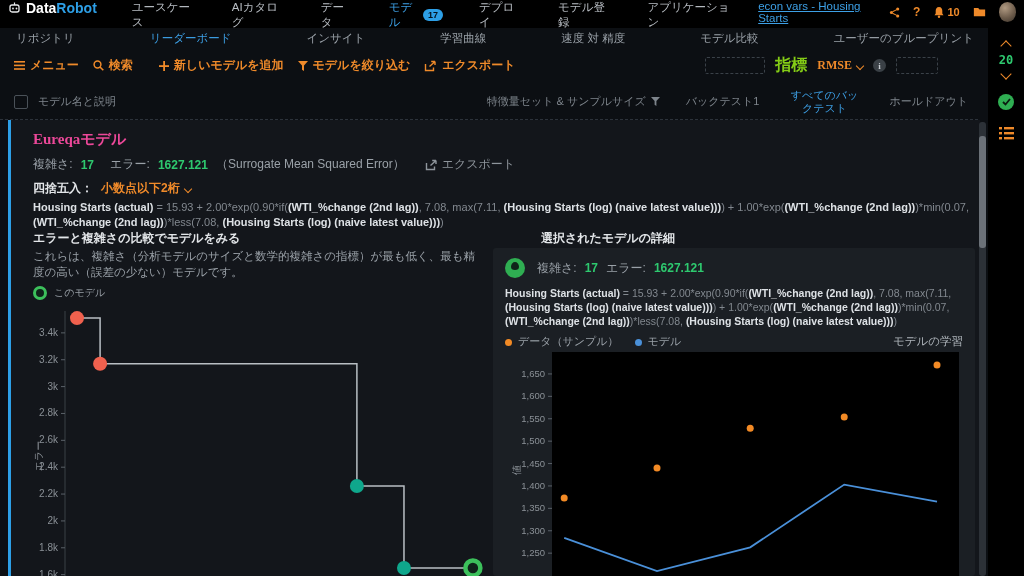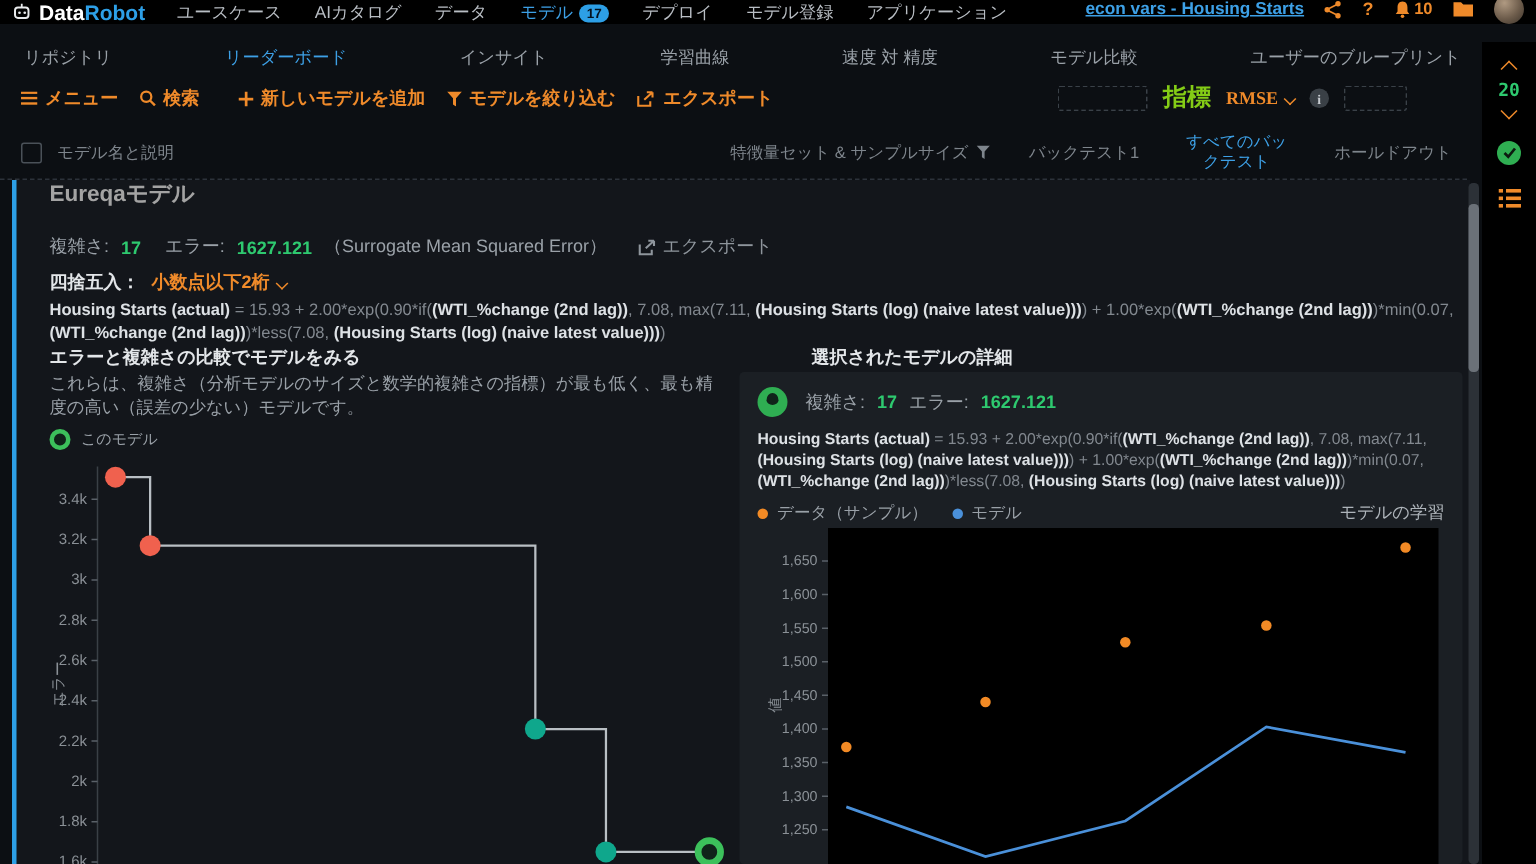--- a/index.html
+++ b/index.html
@@ -1,26 +1,26 @@
 <!DOCTYPE html>
 <html><head>
 <meta charset="utf-8">
 <style>
   html,body{margin:0;padding:0;background:#0c0f13;width:1024px;height:576px;overflow:hidden;
     font-family:"Liberation Sans","DejaVu Sans",sans-serif;-webkit-font-smoothing:antialiased;}
   .abs{position:absolute;}
   
-  .topnav{position:absolute;left:0;top:0;width:1024px;height:16px;background:#000;display:flex;align-items:flex-end;gap:0;z-index:5;}
+  .topnav{position:absolute;left:0;top:0;width:1024px;height:28px;background:#000;display:flex;align-items:flex-start;gap:14px;z-index:5;}
   .brand{display:flex;align-items:center;gap:5px;padding:0 10px 0 8px;font-weight:bold;font-size:14px;color:#fff;}
   .brand .b2{color:#2d9fe6;}
   .nav-item{color:#b9bec4;font-size:11.5px;padding:0 11px;cursor:pointer;display:flex;align-items:center;gap:4px;}
   .nav-item.active{color:#3da0e6;}
   .badge{background:#2d9fe6;color:#04121f;font-size:9px;font-weight:bold;border-radius:8px;padding:1px 5px;line-height:10px;}
   .topnav-right{margin-left:auto;display:flex;align-items:center;gap:13px;padding-right:8px;}
-  .proj-link{color:#3da0e6;font-size:11.5px;font-weight:bold;text-decoration:underline;cursor:pointer;}
+  .proj-link{color:#3da0e6;font-size:11.5px;font-weight:normal;text-decoration:underline;cursor:pointer;}
   .orange{color:#ef8a2a;}
   .help-q{font-size:12px;font-weight:bold;cursor:pointer;}
   .bell-wrap{display:flex;align-items:center;gap:2px;font-size:11px;font-weight:bold;cursor:pointer;}
   .avatar{width:20px;height:20px;border-radius:50%;background:radial-gradient(circle at 35% 30%,#b09a82,#6d5c4b 55%,#3a322a);cursor:pointer;}
   
   .subnav{position:absolute;left:0;top:28px;width:986px;height:21px;display:flex;align-items:center;justify-content:space-between;}
   .tab{color:#9aa1a8;font-size:11.5px;padding:0 12px;cursor:pointer;white-space:nowrap;}
   .tab.active{color:#3da0e6;}
   
   .toolbar{position:absolute;left:0;top:49px;width:986px;height:33px;display:flex;align-items:center;font-family:Liberation Serif, serif;}
@@ -32,21 +32,21 @@
   .info-icon{width:13px;height:13px;border-radius:50%;background:#3a4046;color:#c7ccd1;font-size:9px;font-weight:bold;display:flex;align-items:center;justify-content:center;cursor:pointer;}
   
   .lb-header{position:absolute;left:0;top:84px;width:978px;height:35px;display:flex;align-items:center;border-bottom:1px dashed #2c323a;}
   .chkbox{width:12px;height:12px;border:1px solid #4a5158;border-radius:2px;margin:0 10px 0 14px;cursor:pointer;}
   .col-h{color:#7e858c;font-size:11px;white-space:nowrap;}
   .col-h.blue{color:#3da0e6;text-align:center;line-height:13px;white-space:normal;width:78px;cursor:pointer;}
   .hdr-right{margin-left:auto;display:flex;align-items:center;gap:26px;padding-right:10px;}
   .feat-col{display:flex;align-items:center;gap:5px;cursor:pointer;}
   
   .card{position:absolute;left:8px;top:120px;width:972px;height:456px;background:#13161b;border-left:3px solid #2d9fe6;box-sizing:border-box;}
-  .card-title{position:absolute;left:22px;top:0;color:#a3a3a3;font-size:15px;font-weight:bold;}
+  .card-title{position:absolute;left:22px;top:10px;color:#ec4899;font-size:15px;font-weight:bold;font-family:Liberation Serif, serif;}
   .meta-row{position:absolute;left:22px;top:36px;display:flex;align-items:center;gap:8px;font-size:12px;}
   .lbl{color:#9aa1a8;}
   .val-green{color:#2ec96f;font-weight:bold;}
   .metric-name{color:#9aa1a8;}
   .export-grey{color:#8e959c;display:flex;align-items:center;gap:4px;margin-left:12px;cursor:pointer;}
   .round-row{position:absolute;left:22px;top:60px;display:flex;align-items:center;gap:8px;font-size:12px;}
   .round-lbl{color:#e3e6e9;font-weight:bold;}
   .round-val{color:#ef8a2a;font-weight:bold;display:flex;align-items:center;cursor:pointer;}
   .formula{position:absolute;left:22px;top:80px;width:938px;font-size:11px;line-height:15px;color:#82888f;}
   .seg-b{color:#dde1e5;font-weight:bold;}

